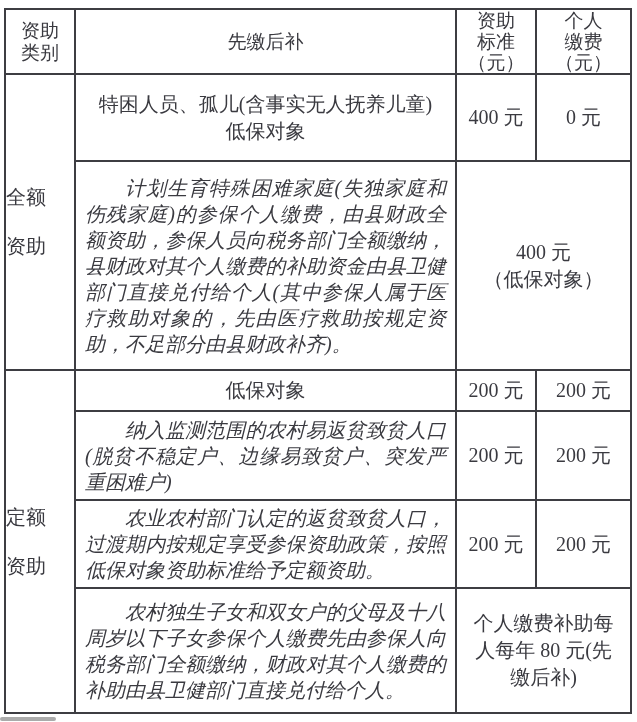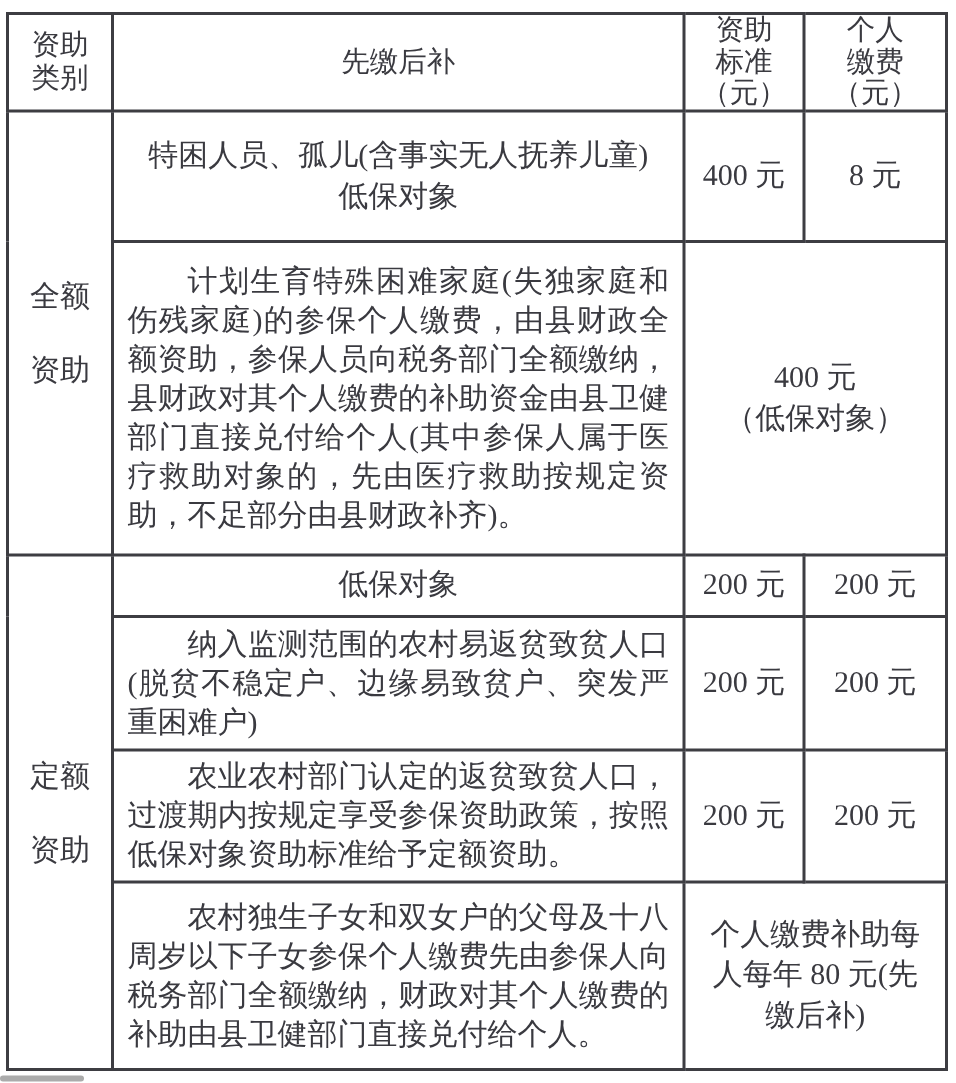--- a/index.html
+++ b/index.html
@@ -22,29 +22,30 @@
     padding:0;
     vertical-align:middle;
     font-weight:normal;
     color:#3a3a40;
   }
 
   
   .hdr { font-size:19px; line-height:22px; text-align:center; }
 
   
-  .cat { text-align:center; font-size:20px; }
+  .cat { font-size:20px; }
   .cat .cat-line { display:block; }
   .cat .cat-line + .cat-line { margin-top:22px; }
 
   
   .para {
     font-size:20px; line-height:26px;
     text-align:justify; text-indent:2em;
     padding:4px 9px;
+    font-style:italic;
   }
 
   
   .center-cell { text-align:center; font-size:20px; line-height:27px; padding:0 6px;margin-left:12px; }
 
   
   .value { text-align:center; font-size:20px; line-height:25px; }
   .value-merged { text-align:center; font-size:20px; line-height:27px; padding:0 10px; }
 
   
@@ -93,21 +94,21 @@
     <tr style="height:87px">
       <td class="cat" rowspan="2">
         <span class="cat-line">全额</span>
         <span class="cat-line">资助</span>
       </td>
       <td class="center-cell">
         <span style="display:block">特困人员、孤儿(含事实无人抚养儿童)</span>
         <span style="display:block">低保对象</span>
       </td>
       <td class="value">400 元</td>
-      <td class="value">8 元</td>
+      <td class="value">0 元</td>
     </tr>
 
     <tr style="height:209px">
       <td class="para">计划生育特殊困难家庭(失独家庭和伤残家庭)的参保个人缴费，由县财政全额资助，参保人员向税务部门全额缴纳，县财政对其个人缴费的补助资金由县卫健部门直接兑付给个人(其中参保人属于医疗救助对象的，先由医疗救助按规定资助，不足部分由县财政补齐)。</td>
       <td class="value-merged" colspan="2">
         <span style="display:block">400 元</span>
         <span style="display:block">（低保对象）</span>
       </td>
     </tr>
 

